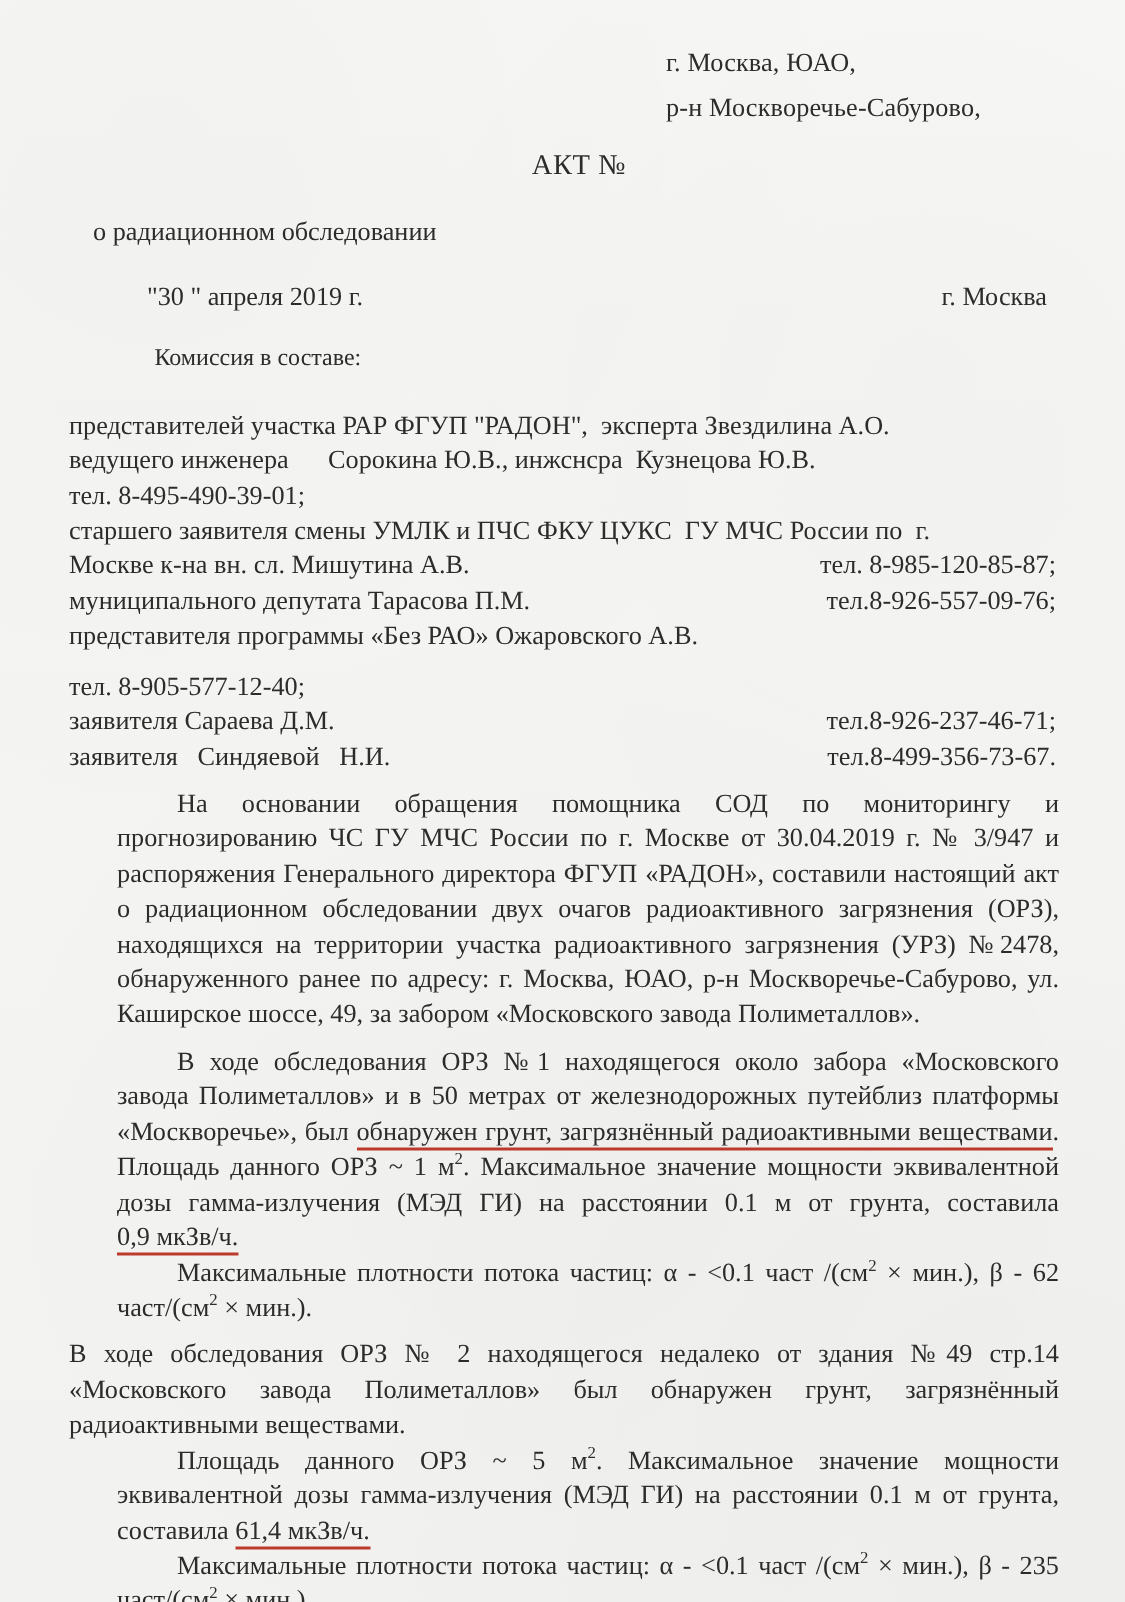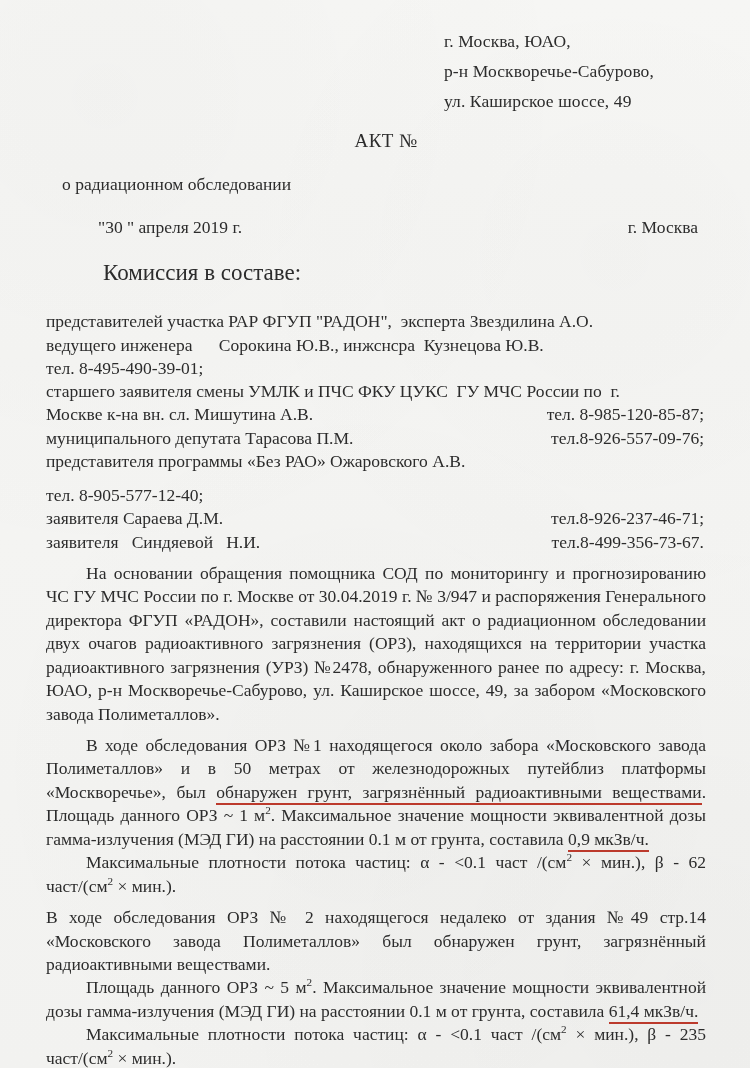--- a/index.html
+++ b/index.html
@@ -65,21 +65,21 @@
   .daterow {
     display: flex;
     justify-content: space-between;
     align-items: baseline;
     font-size: 17.5px;
     margin: 22px 0 0 0;
     padding: 0 8px 0 52px;
   }
 
   .commission-lead {
-    font-size: 23px;
+    font-size: 16px;
     margin: 22px 0 0 0;
     padding-left: 57px;
   }
 
   
   .members {
     font-size: 17.5px;
     line-height: 1.33;
     margin-top: 24px;
   }
@@ -98,21 +98,21 @@
   .gap { height: 11px; }
 
   
   .para {
     font-size: 17.5px;
     line-height: 1.34;
     text-align: justify;
     text-justify: inter-word;
     margin: 0;
   }
-  .para.indent { text-indent: 40px; }
+  .para.indent { text-indent: 40px; margin-left: 32px; }
   .para + .para { margin-top: 0; }
   .pblock { margin-top: 8px; }
 
   sup {
     font-size: 0.64em;
     vertical-align: super;
     line-height: 0;
   }
 
   .u-red {
@@ -125,21 +125,20 @@
 </head>
 <body>
 
 <div class="paper"></div>
 
 <div class="page">
 
   <div class="addr">
     <div class="line">г. Москва, ЮАО,</div>
     <div class="line">р-н Москворечье-Сабурово,</div>
-    <div class="line">ул. Каширское шоссе, 49</div>
   </div>
 
   <div class="title">АКТ №</div>
   <div class="subtitle">о радиационном обследовании</div>
 
   <div class="daterow">
     <span>"30 " апреля   2019 г.</span>
     <span>г. Москва</span>
   </div>
 

